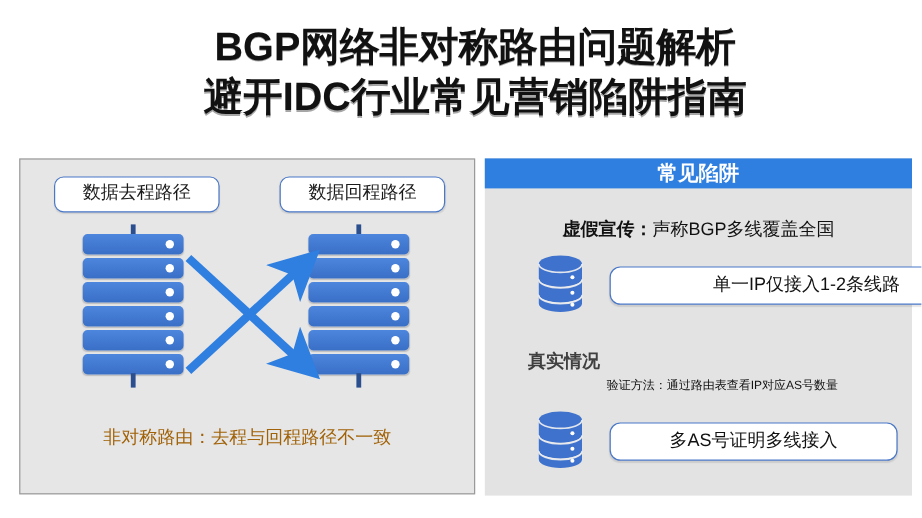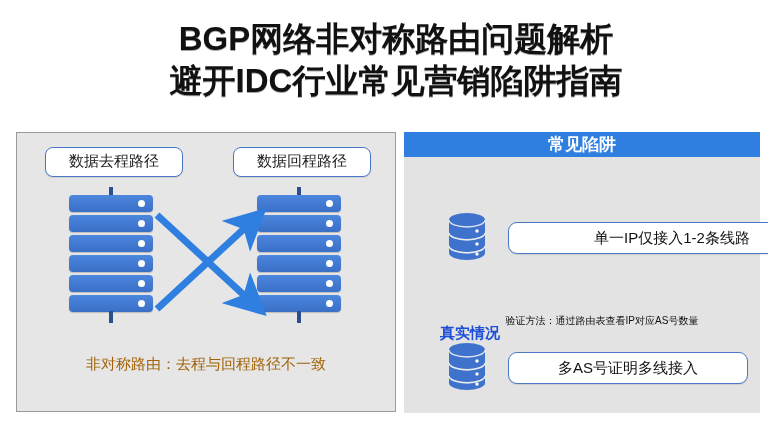--- a/index.html
+++ b/index.html
@@ -150,23 +150,22 @@
   }
   .claim-line .strong { font-weight: bold; }
   .claim-false { top: 50px; }
 
   .truth-head {
     position: absolute;
     left: 36px;
     top: 160px;
     font-size: 15px;
     font-weight: bold;
-    color: #1d4ed8;
-    white-space: nowrap;
-    margin-top: 32px;
+    color: #404040;
+    white-space: nowrap;
   }
   .truth-method {
     position: absolute;
     left: 24px;
     width: 348px;
     top: 182px;
     text-align: center;
     font-size: 10px;
     color: #111111;
     white-space: nowrap;
@@ -267,20 +266,23 @@
       <line x1="4" y1="16" x2="106" y2="110" stroke="#2f7fe0" stroke-width="7" marker-end="url(#ah)"></line>
     </svg>
 
     <div class="left-caption">非对称路由：去程与回程路径不一致</div>
   </div>
 
   <div class="right-panel">
 
     <div class="panel-header">常见陷阱</div>
 
+    <div class="claim-line claim-false">
+      <span class="strong">虚假宣传：</span><span>声称BGP多线覆盖全国</span>
+    </div>
 
     <svg class="db-icon first" viewBox="0 0 42 48">
       <g fill="#3f72cc">
         <ellipse cx="21" cy="8" rx="18" ry="7"></ellipse>
         <path d="M3,8 L3,20 a18,7 0 0 0 36,0 L39,8 a18,7 0 0 1 -36,0 Z"></path>
         <path d="M3,21 L3,33 a18,7 0 0 0 36,0 L39,21 a18,7 0 0 1 -36,0 Z"></path>
         <path d="M3,34 L3,41 a18,7 0 0 0 36,0 L39,34 a18,7 0 0 1 -36,0 Z"></path>
       </g>
       <g fill="#ffffff">
         <circle cx="31" cy="19" r="1.7"></circle>

